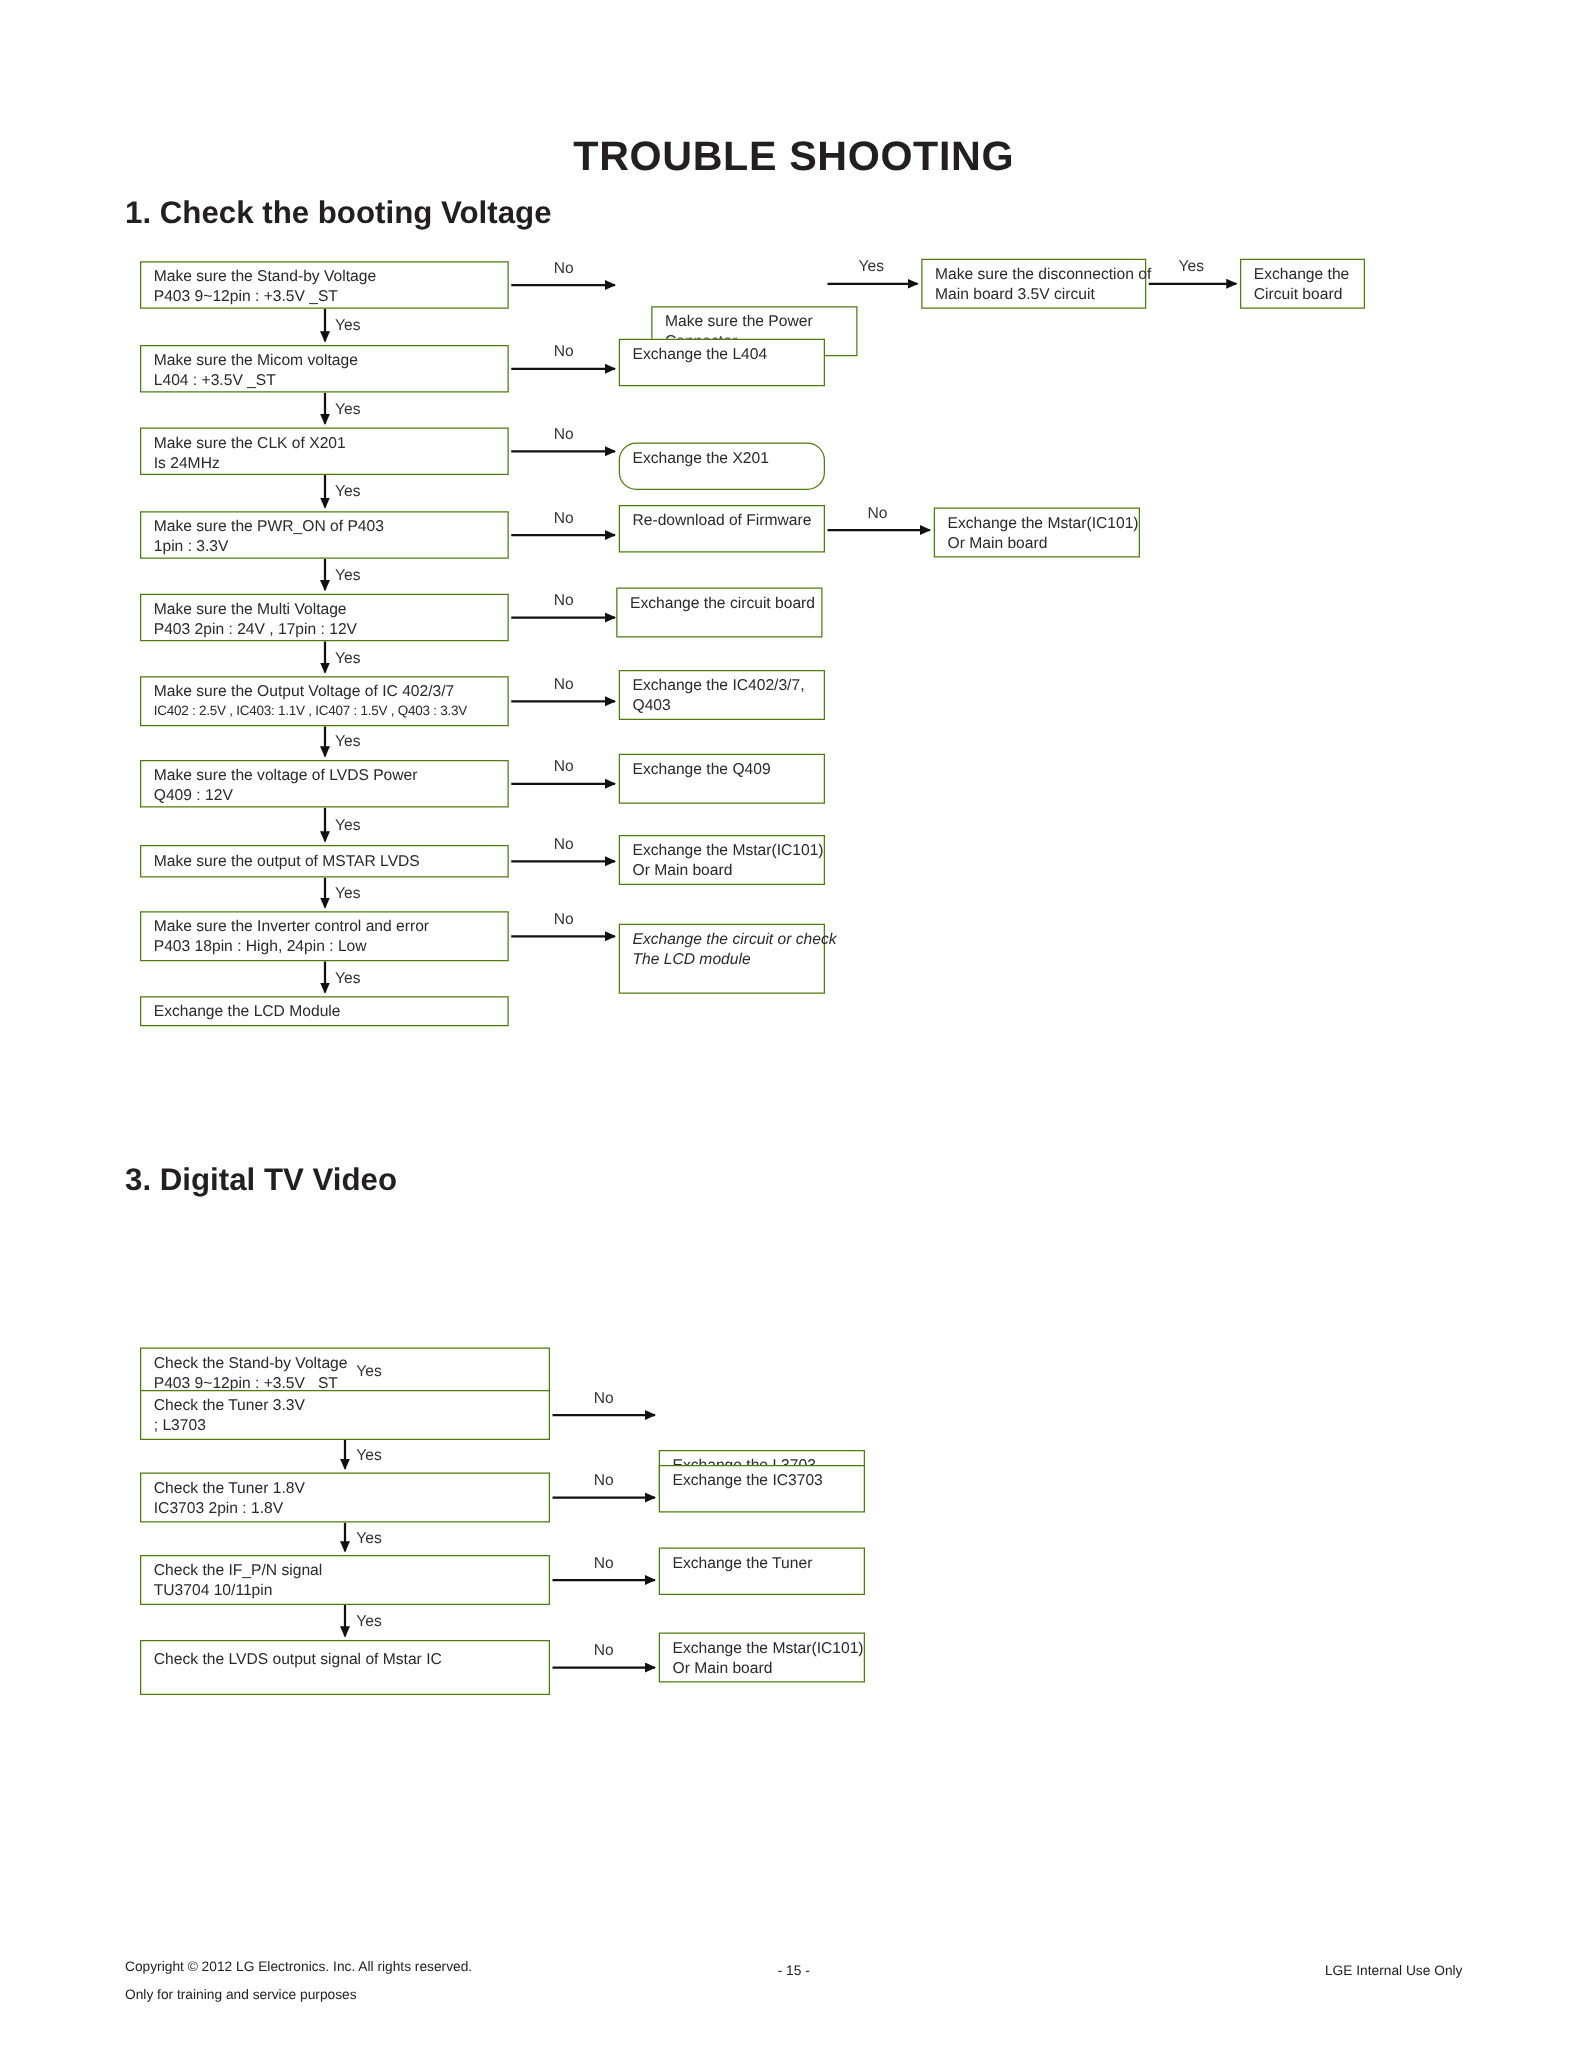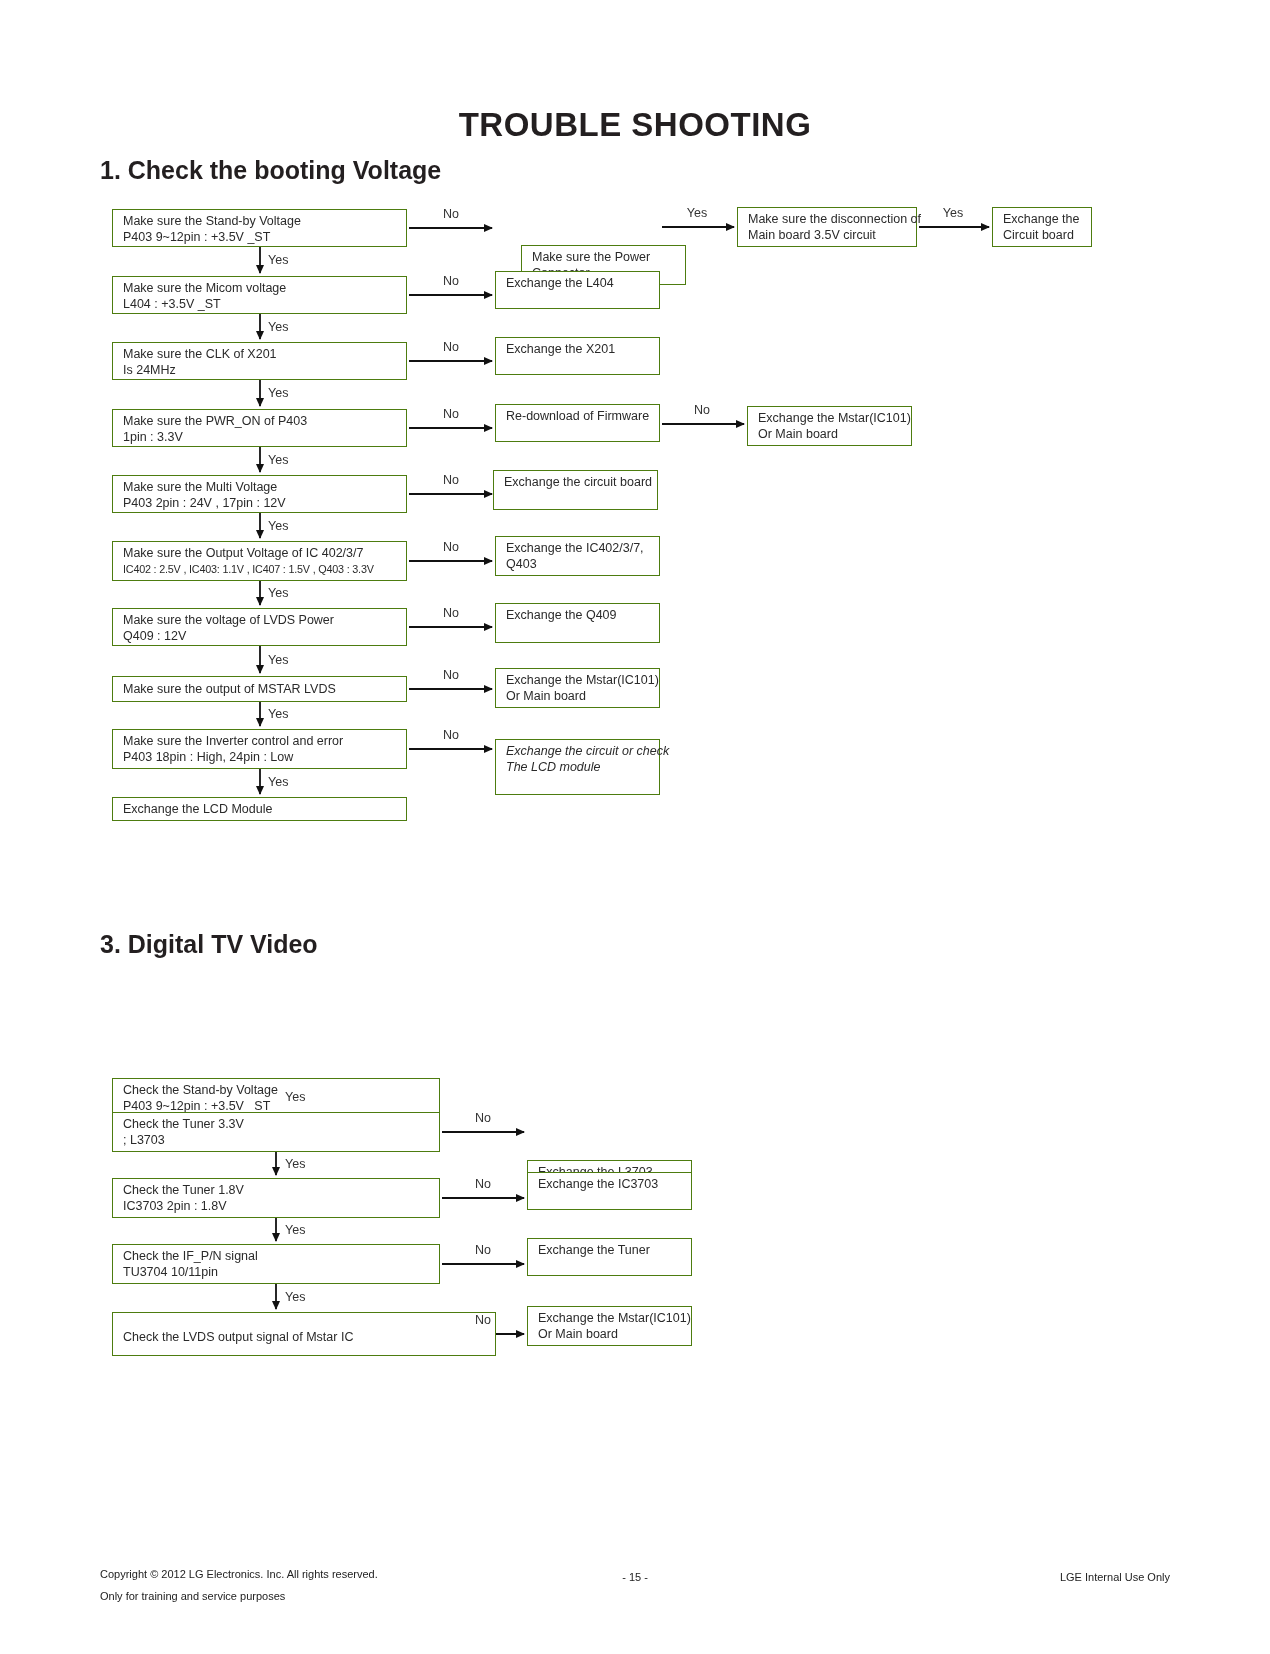--- a/index.html
+++ b/index.html
@@ -106,21 +106,21 @@
     <div class="ln">L404 : +3.5V _ST</div>
   </div>
   <div class="fbox" style="left:495px;top:271px;width:165px;height:38px;">
     <div class="ln">Exchange the L404</div>
   </div>
 
   <div class="fbox" style="left:112px;top:342px;width:295px;height:38px;">
     <div class="ln">Make sure the CLK of X201</div>
     <div class="ln">Is 24MHz</div>
   </div>
-  <div class="fbox" style="left:495px;top:337px;width:165px;height:38px;">
+  <div class="fbox" style="left:495px;top:354px;width:165px;height:38px;border-radius:14px;">
     <div class="ln">Exchange the X201</div>
   </div>
 
   <div class="fbox" style="left:112px;top:409px;width:295px;height:38px;">
     <div class="ln">Make sure the PWR_ON of P403</div>
     <div class="ln">1pin : 3.3V</div>
   </div>
   <div class="fbox" style="left:495px;top:404px;width:165px;height:38px;">
     <div class="ln">Re-download of Firmware</div>
   </div>
@@ -220,21 +220,21 @@
   </div>
 
   <div class="fbox" style="left:112px;top:1244px;width:328px;height:40px;">
     <div class="ln">Check the IF_P/N signal</div>
     <div class="ln">TU3704 10/11pin</div>
   </div>
   <div class="fbox" style="left:527px;top:1238px;width:165px;height:38px;">
     <div class="ln">Exchange the Tuner</div>
   </div>
 
-  <div class="fbox" style="left:112px;top:1312px;width:384px;height:44px;padding-top:16px;">
+  <div class="fbox" style="left:112px;top:1312px;width:328px;height:44px;padding-top:6px;">
     <div class="ln">Check the LVDS output signal of Mstar IC</div>
   </div>
   <div class="fbox" style="left:527px;top:1306px;width:165px;height:40px;">
     <div class="ln">Exchange the Mstar(IC101)</div>
     <div class="ln">Or Main board</div>
   </div>
 
   <div class="lbl center" style="left:483px;top:1111px;">No</div>
   <div class="lbl center" style="left:483px;top:1177px;">No</div>
   <div class="lbl center" style="left:483px;top:1243px;">No</div>

